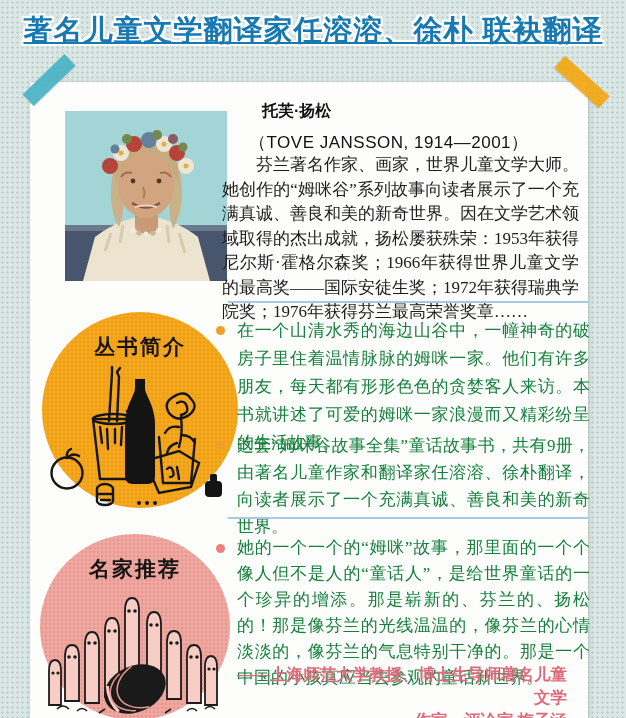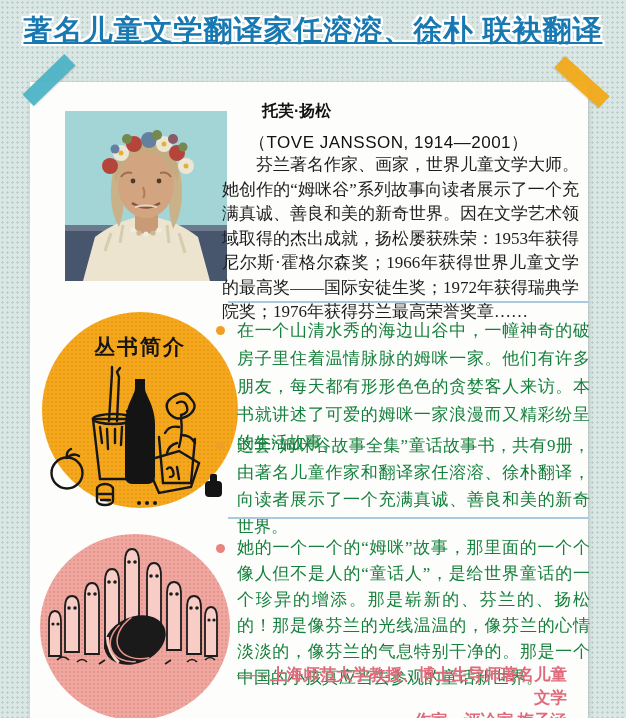--- a/index.html
+++ b/index.html
@@ -187,20 +187,21 @@
 
 <span class="bullet-dot dot-orange dot-1"></span>
 <p class="list-text item-1">在一个山清水秀的海边山谷中，一幢神奇的破房子里住着温情脉脉的姆咪一家。他们有许多朋友，每天都有形形色色的贪婪客人来访。本书就讲述了可爱的姆咪一家浪漫而又精彩纷呈的生活故事。</p>
 
 <span class="bullet-dot dot-orange dot-2"></span>
 <p class="list-text item-2">这套“姆咪谷故事全集”童话故事书，共有9册，由著名儿童作家和翻译家任溶溶、徐朴翻译，向读者展示了一个充满真诚、善良和美的新奇世界。</p>
 
 <div class="divider divider-2"></div>
 
 <div class="badge-circle circle-pink">
+  <span class="badge-title">名家推荐</span>
   <span class="badge-art">
     <svg width="176" height="132" viewBox="0 0 176 132">
       <g stroke="#1c1c1c" stroke-width="1.8" fill="#f7cdc5">
         <path d="M18,116 v-44 q0,-12 7,-12 q7,0 7,12 v44 z"></path>
         <path d="M38,118 v-58 q0,-13 7,-13 q7,0 7,13 v58 z"></path>
         <path d="M58,112 v-66 q0,-13 7,-13 q7,0 7,13 v66 z"></path>
         <path d="M78,100 v-74 q0,-13 7,-13 q7,0 7,13 v74 z"></path>
         <path d="M100,104 v-64 q0,-13 7,-13 q7,0 7,13 v64 z"></path>
         <path d="M120,114 v-56 q0,-12 7,-12 q7,0 7,12 v56 z"></path>
         <path d="M140,118 v-46 q0,-12 7,-12 q7,0 7,12 v46 z"></path>

